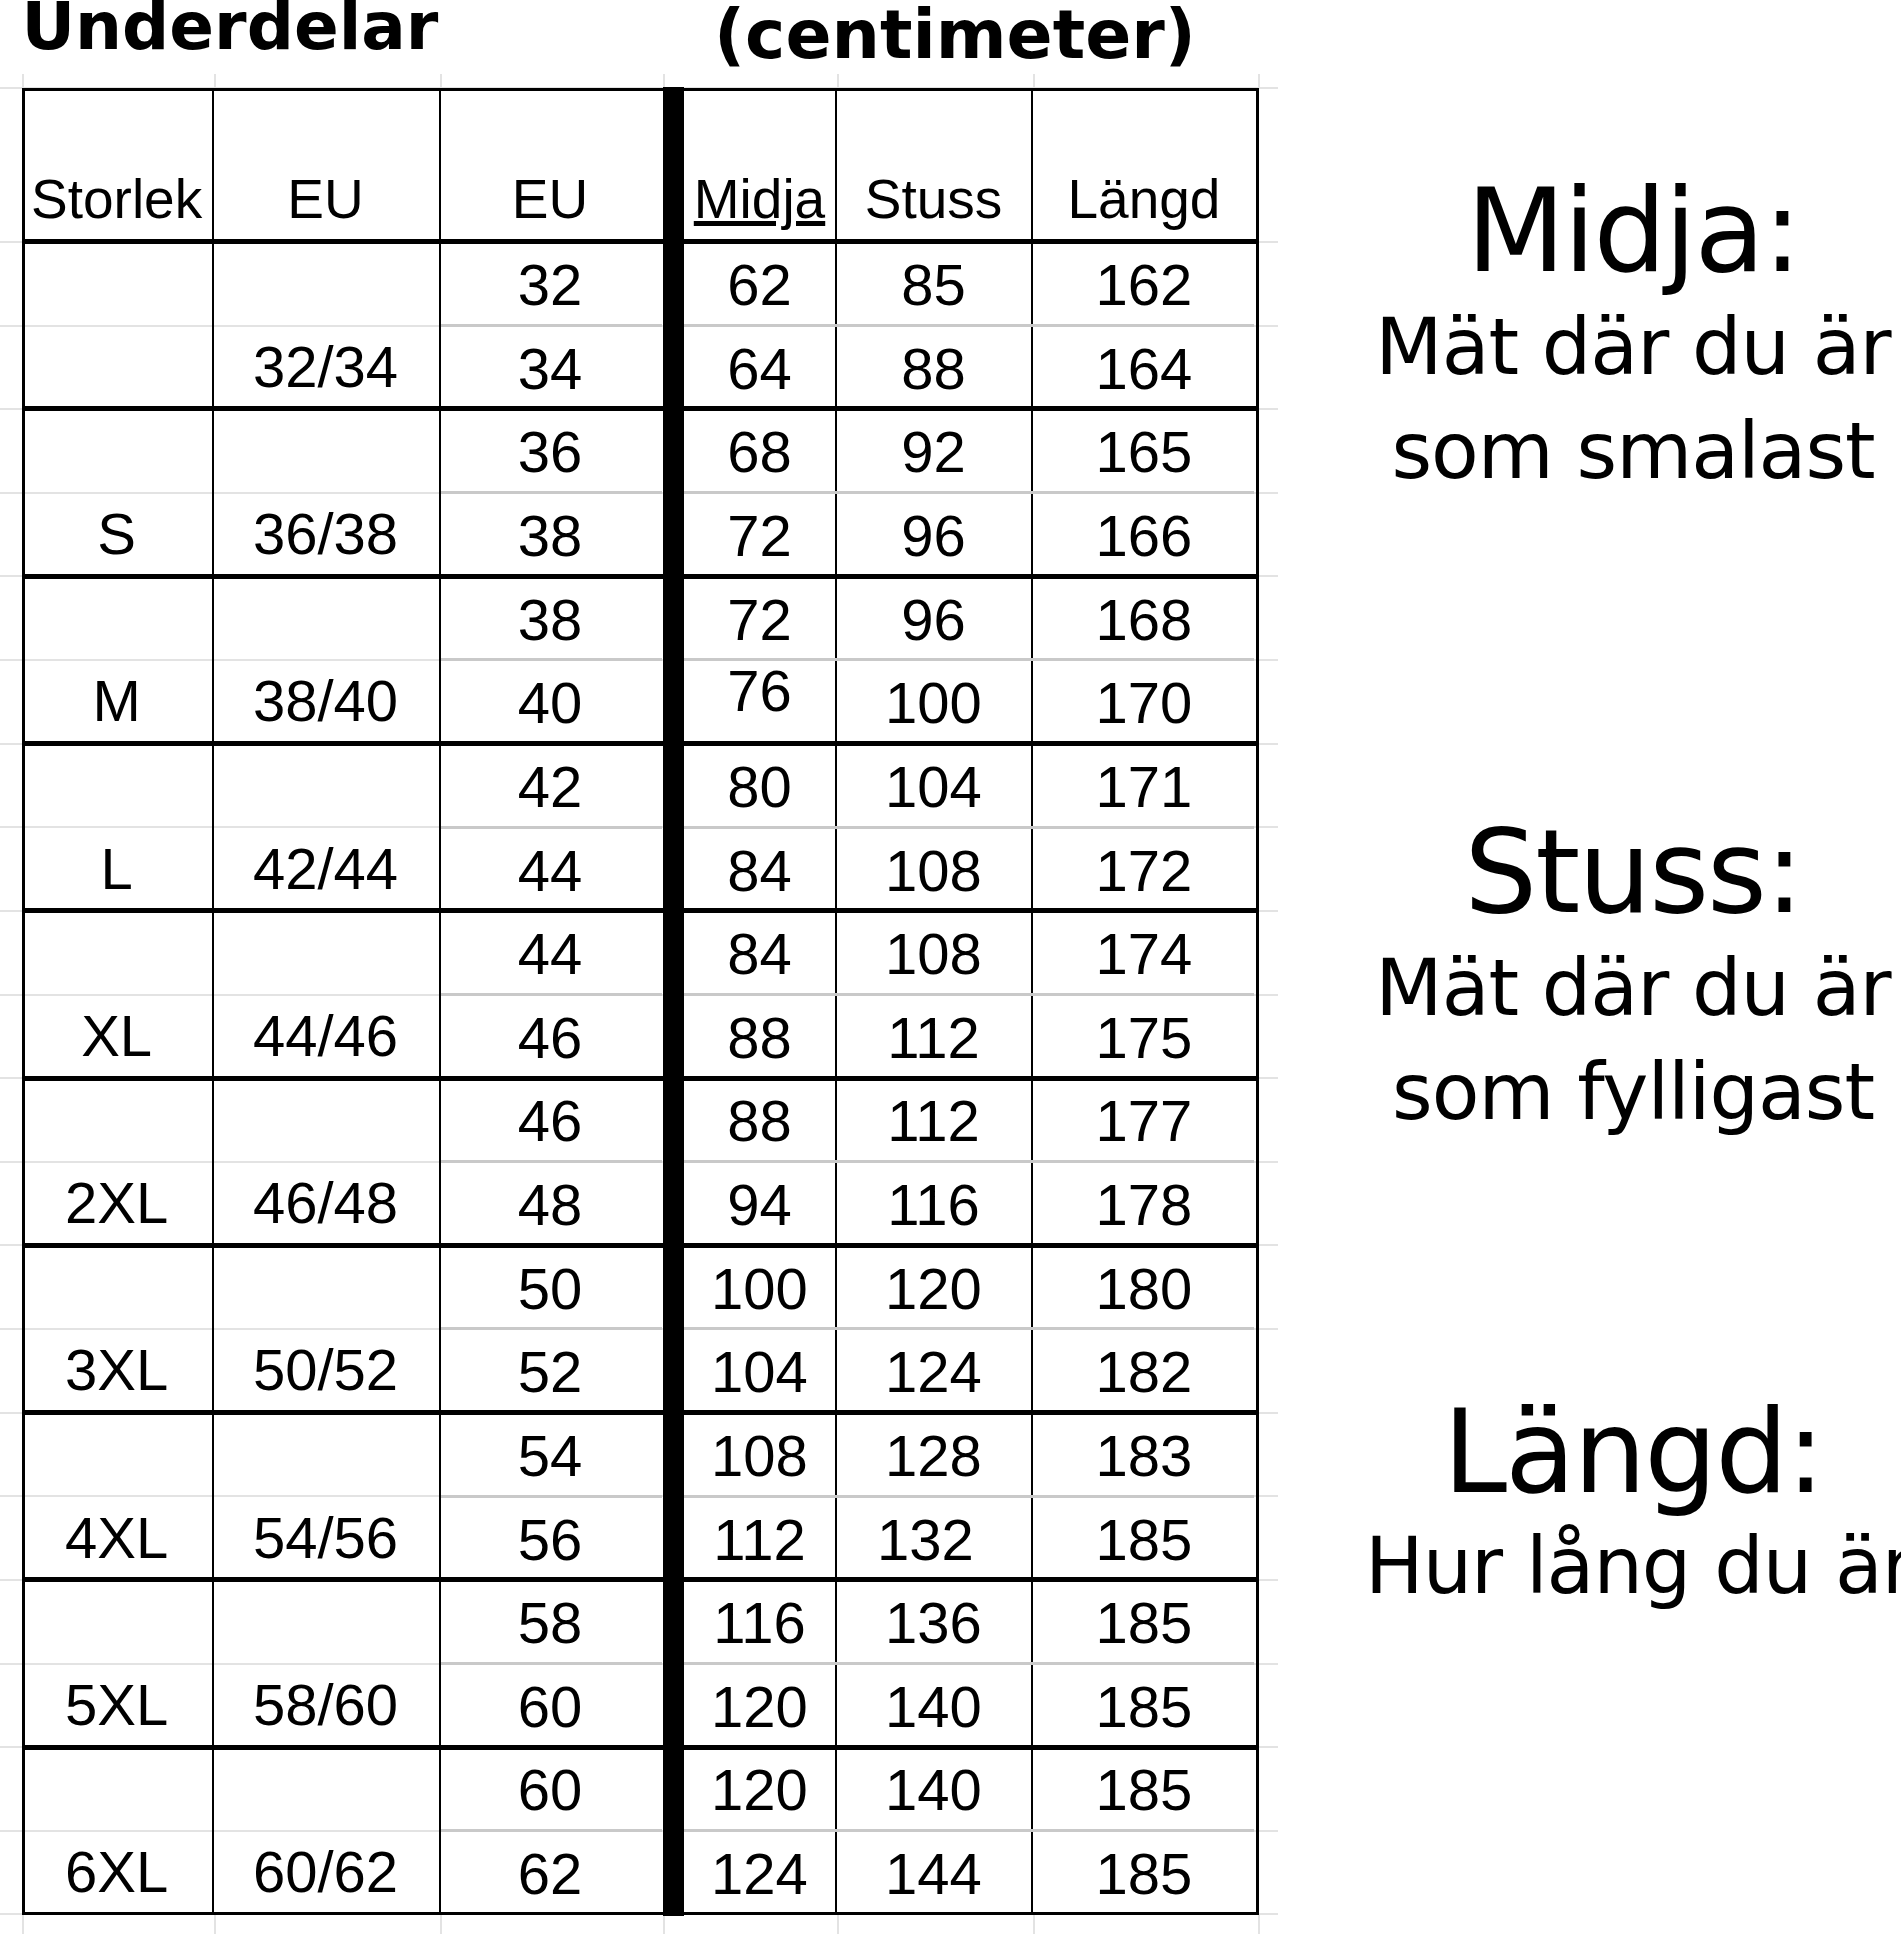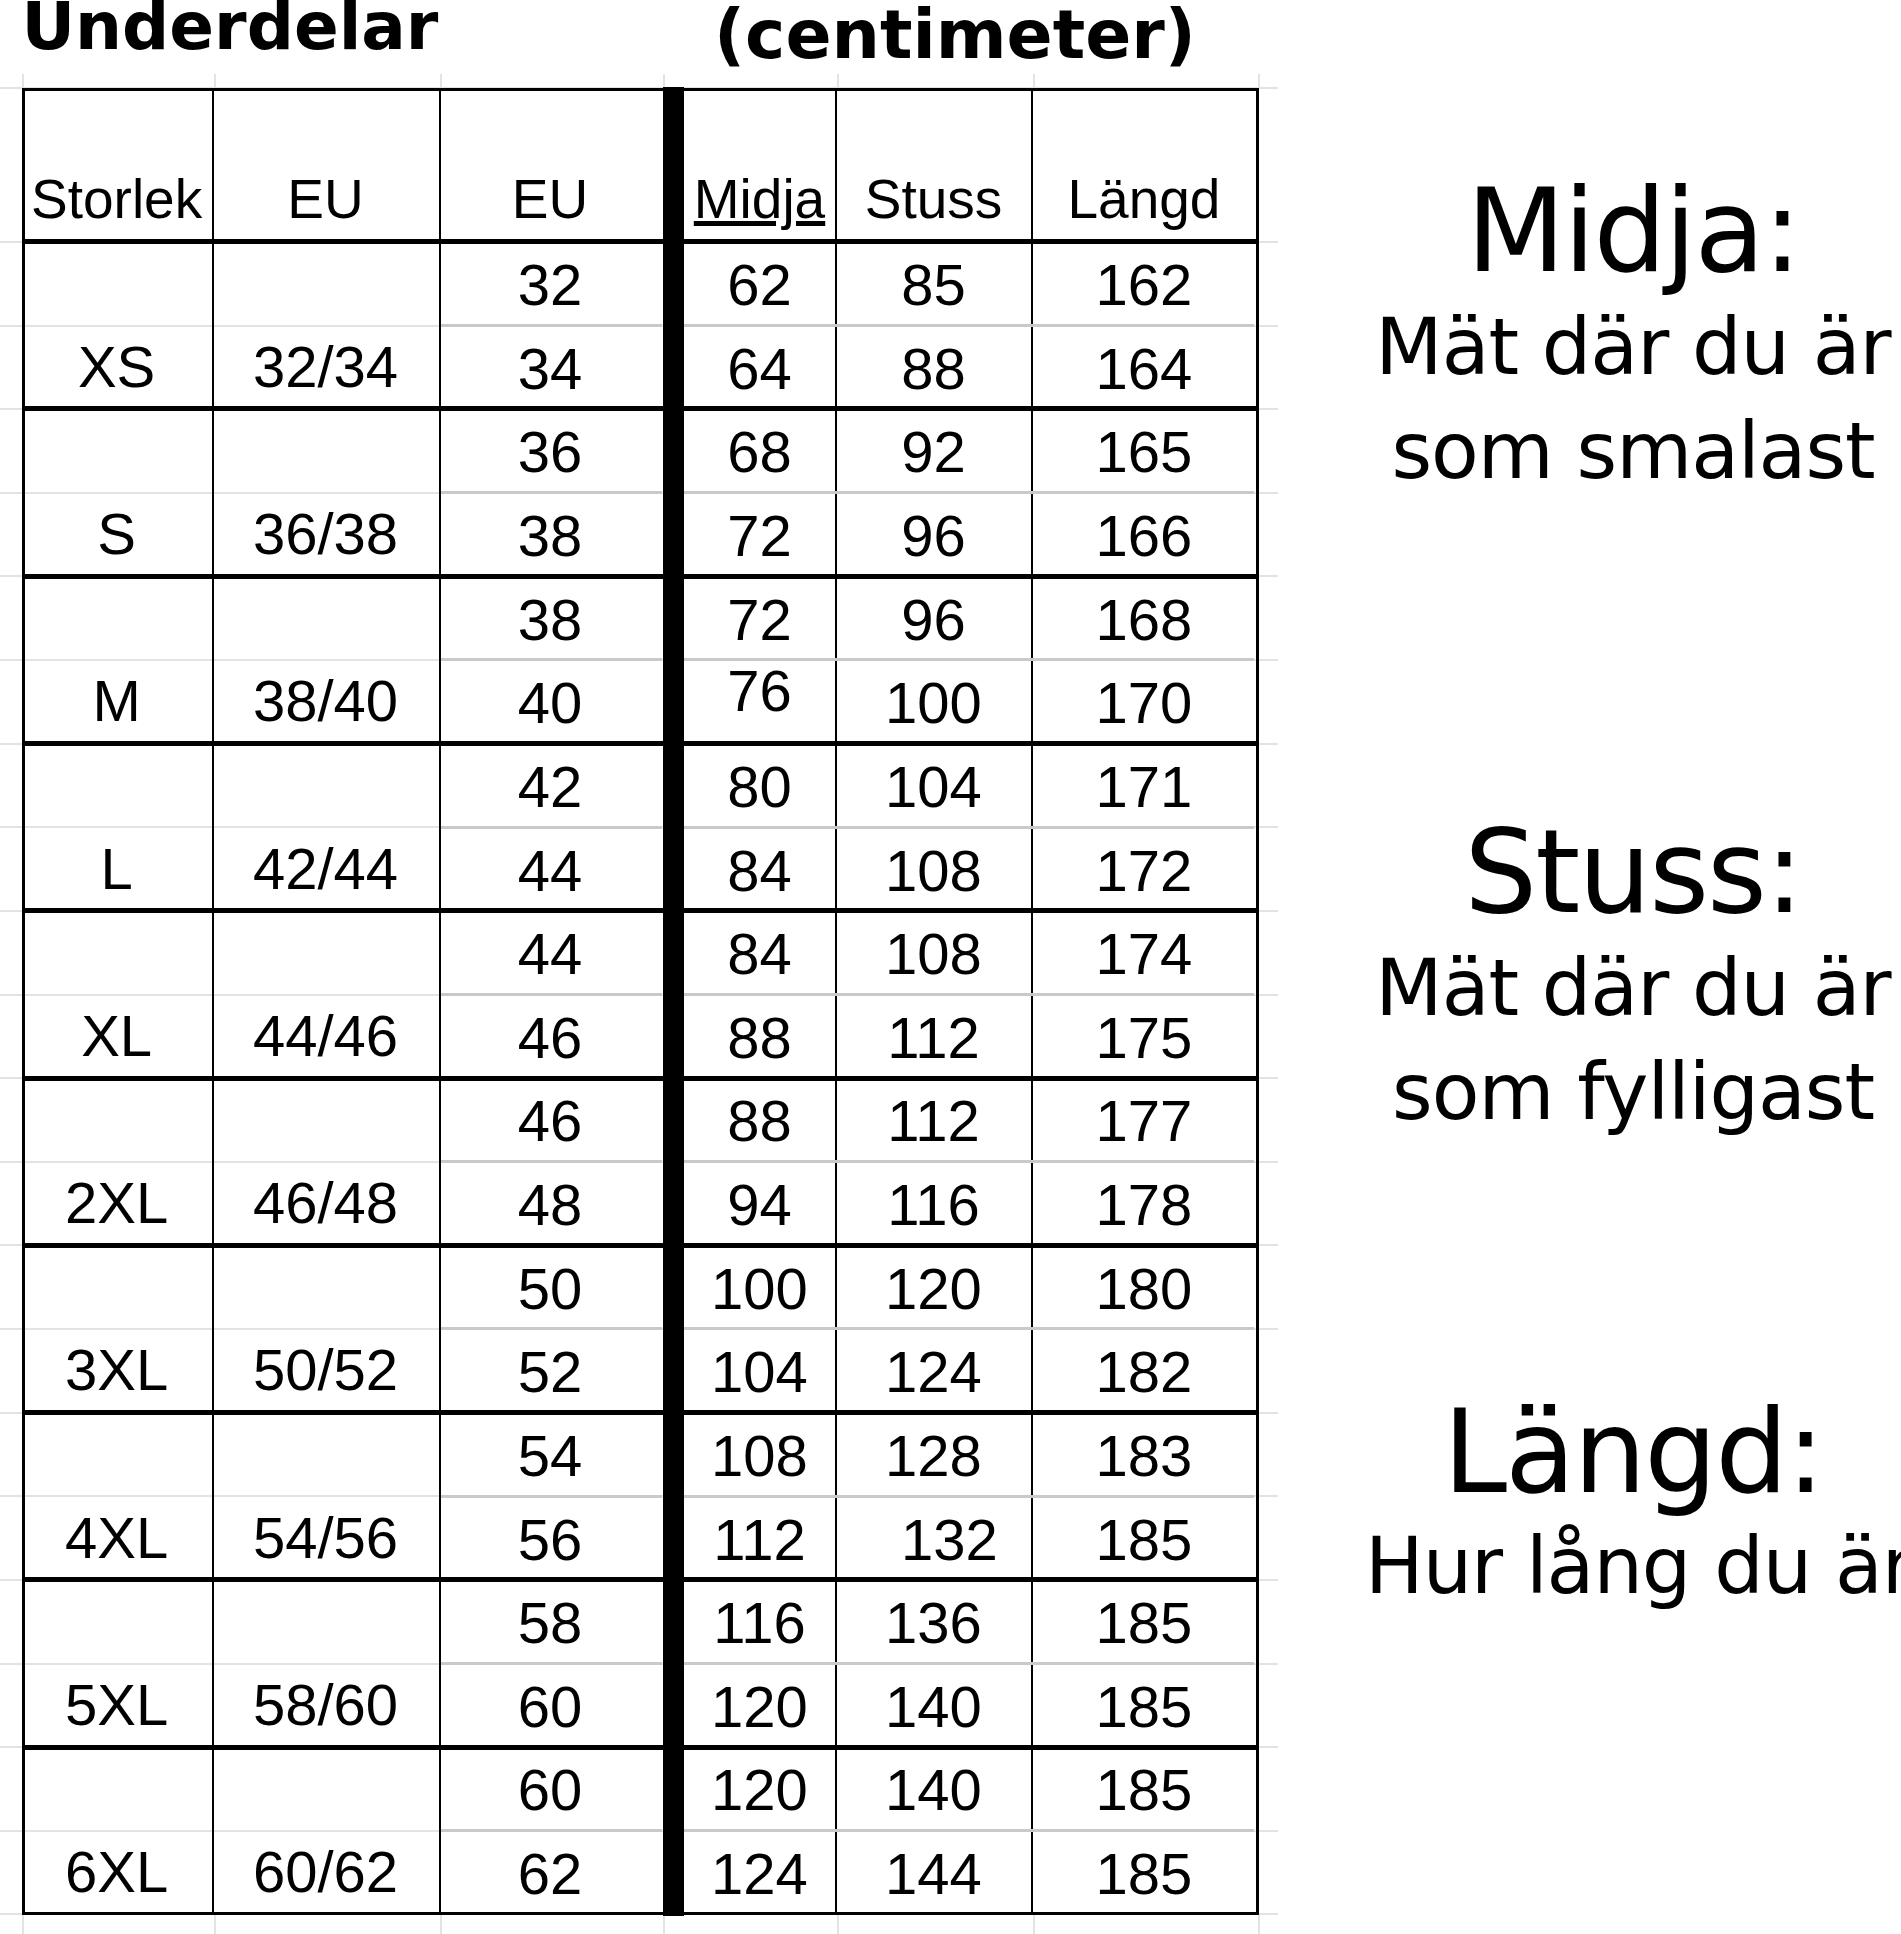--- a/index.html
+++ b/index.html
@@ -94,21 +94,20 @@
     <div class="vline" style="left: 810px;"></div>
     <div class="vline" style="left: 1006px;"></div>
     <div class="vline-thick" style="left: 638px;"></div>
     <div class="cell hcell" style="left: -3.9px; width: 192px; top: 0px; height: 150px;">Storlek</div>
     <div class="cell hcell" style="left: 188px; width: 226px; top: 0px; height: 150px;">EU</div>
     <div class="cell hcell" style="left: 414px; width: 223px; top: 0px; height: 150px;">EU</div>
     <div class="cell hcell" style="left: 659px; width: 152px; top: 0px; height: 150px; text-decoration: underline;">Midja</div>
     <div class="cell hcell" style="left: 811px; width: 196px; top: 0px; height: 150px;">Stuss</div>
     <div class="cell hcell" style="left: 1007px; width: 225px; top: 0px; height: 150px;">Längd</div>
     <div class="hline-thick" style="top: 148px;"></div>
-    <div class="cell" style="left: -3.9px; width: 192px; top: 234px; height: 84px;">XS</div>
     <div class="cell" style="left: 188px; width: 226px; top: 234px; height: 84px;">32/34</div>
     <div class="" style="position: absolute; left: 0px; top: 150px; width: 100%; height: 84px;"></div>
     <div class="cell" style="left: 414px; width: 223px; top: 152px; height: 84px;">32</div>
     <div class="cell" style="left: 659px; width: 152px; top: 152px; height: 84px;">62</div>
     <div class="cell" style="left: 811px; width: 196px; top: 152px; height: 84px;">85</div>
     <div class="cell" style="left: 1007px; width: 225px; top: 152px; height: 84px;">162</div>
     <div class="" style="position: absolute; left: 0px; top: 234px; width: 100%; height: 84px;"></div>
     <div class="cell" style="left: 414px; width: 223px; top: 236px; height: 84px;">34</div>
     <div class="cell" style="left: 659px; width: 152px; top: 236px; height: 84px;">64</div>
     <div class="cell" style="left: 811px; width: 196px; top: 236px; height: 84px;">88</div>
@@ -209,21 +208,21 @@
     <div class="cell" style="left: -3.9px; width: 192px; top: 1405px; height: 84px;">4XL</div>
     <div class="cell" style="left: 188px; width: 226px; top: 1405px; height: 84px;">54/56</div>
     <div class="" style="position: absolute; left: 0px; top: 1321px; width: 100%; height: 84px;"></div>
     <div class="cell" style="left: 414px; width: 223px; top: 1323px; height: 84px;">54</div>
     <div class="cell" style="left: 659px; width: 152px; top: 1323px; height: 84px;">108</div>
     <div class="cell" style="left: 811px; width: 196px; top: 1323px; height: 84px;">128</div>
     <div class="cell" style="left: 1007px; width: 225px; top: 1323px; height: 84px;">183</div>
     <div class="" style="position: absolute; left: 0px; top: 1405px; width: 100%; height: 84px;"></div>
     <div class="cell" style="left: 414px; width: 223px; top: 1407px; height: 84px;">56</div>
     <div class="cell" style="left: 659px; width: 152px; top: 1407px; height: 84px;">112</div>
-    <div class="cell" style="left: 811px; width: 180px; top: 1407px; height: 84px; margin-left: 24px;">132</div>
+    <div class="cell" style="left: 811px; width: 180px; top: 1407px; height: 84px;">132</div>
     <div class="cell" style="left: 1007px; width: 225px; top: 1407px; height: 84px;">185</div>
     <div class="hline-light" style="left: 416px; width: 221px; top: 1404px;"></div>
     <div class="hline-light" style="left: 659px; width: 570px; top: 1404px;"></div>
     <div class="hline-thick" style="top: 1486px;"></div>
     <div class="cell" style="left: -3.9px; width: 192px; top: 1572px; height: 84px;">5XL</div>
     <div class="cell" style="left: 188px; width: 226px; top: 1572px; height: 84px;">58/60</div>
     <div class="" style="position: absolute; left: 0px; top: 1488px; width: 100%; height: 84px;"></div>
     <div class="cell" style="left: 414px; width: 223px; top: 1490px; height: 84px;">58</div>
     <div class="cell" style="left: 659px; width: 152px; top: 1490px; height: 84px;">116</div>
     <div class="cell" style="left: 811px; width: 196px; top: 1490px; height: 84px;">136</div>

